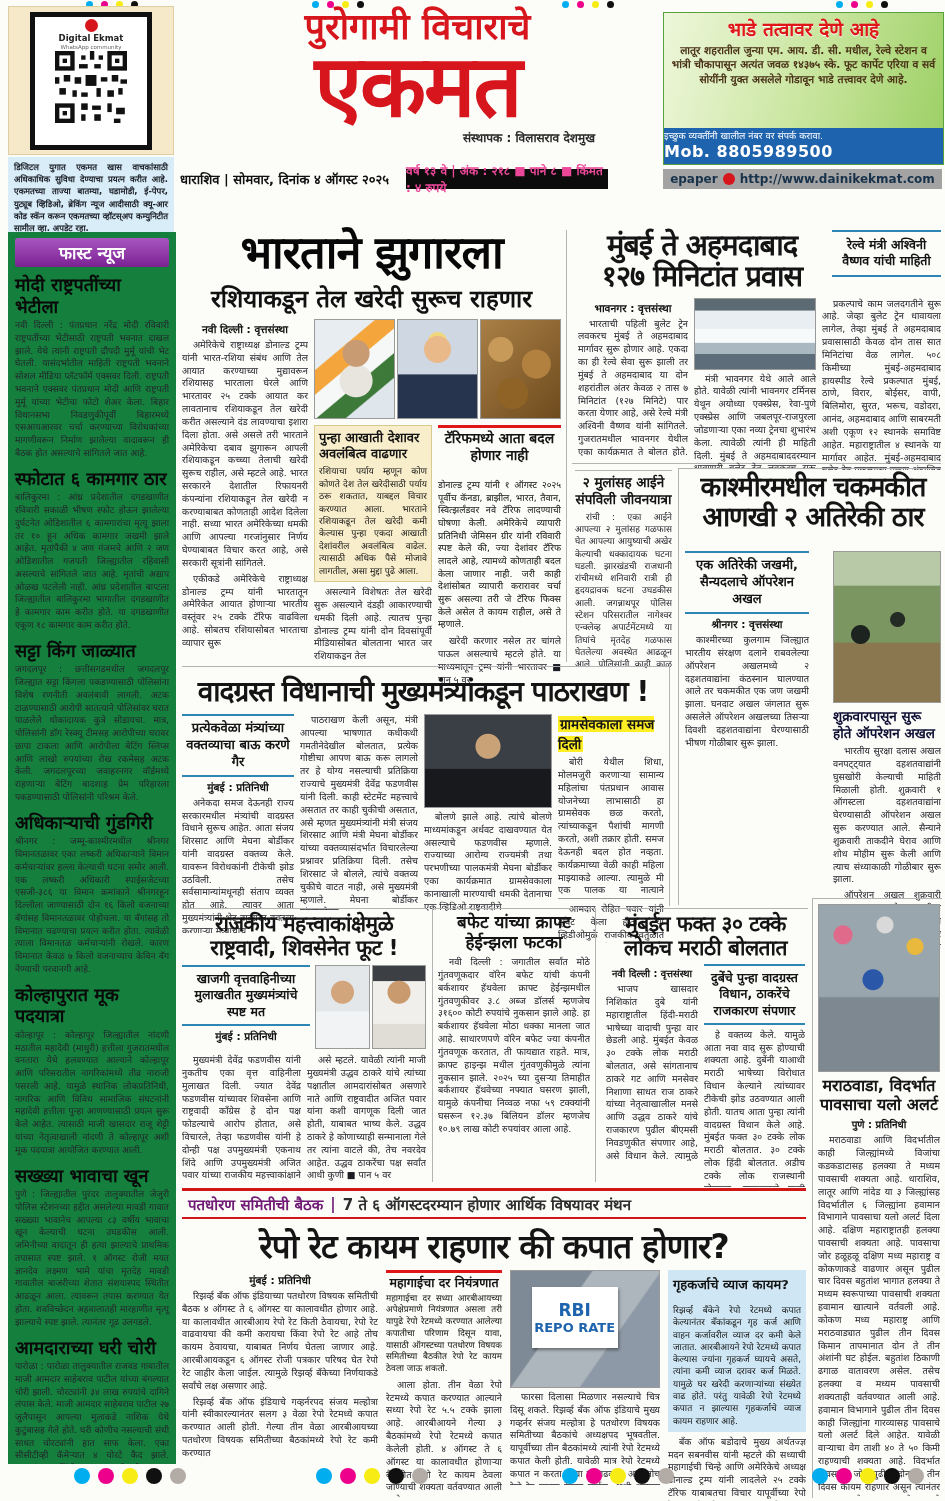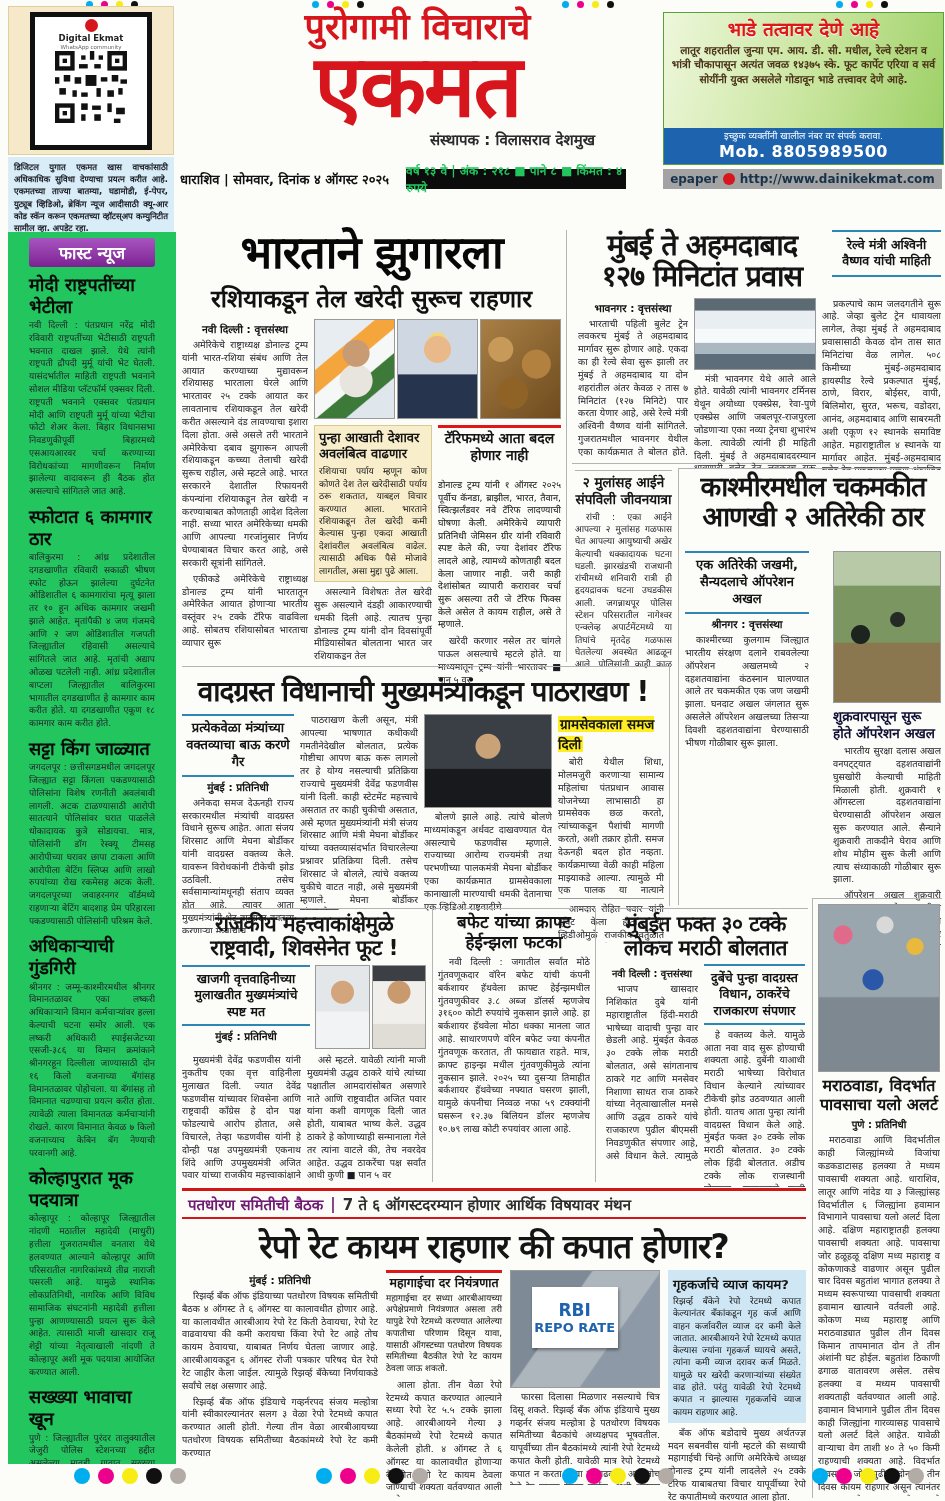--- a/index.html
+++ b/index.html
@@ -22,38 +22,38 @@
   .qrframe{width:112px;height:126px;margin:0 auto;background:#fff;border:5px solid #101010;
            display:flex;flex-direction:column;align-items:center;gap:1px;padding-top:2px;}
   .qlogo{width:13px;height:13px;border-radius:50%;background:#d6161c;}
   .qtitle{font-size:8.5px;font-weight:bold;color:#222;}
   .qsub{font-size:5.5px;color:#666;}
   .qrnote{background:#d9edf8;font-size:8.4px;font-weight:bold;line-height:1.45;
           text-align:justify;padding:4px 6px;color:#20242c;margin-top:2px;}
   .mast{left:180px;top:8px;width:475px;height:156px;text-align:center;}
   .tagline{color:#d6161c;font-size:36px;font-weight:bold;line-height:1.05;}
   .logo{color:#d6161c;font-size:86px;font-weight:bold;line-height:.95;letter-spacing:-2px;}
-  .founder{font-size:15px;font-weight:bold;color:#2a2a2a;text-align:right;padding-right:60px;margin-top:2px;}
+  .founder{font-size:12px;font-weight:bold;color:#2a2a2a;text-align:right;padding-right:60px;margin-top:2px;}
   .ad{left:663px;top:12px;width:279px;height:151px;border:1px solid #58a13c;
       background:linear-gradient(105deg,#eef7db 0%,#c6e49a 55%,#9bcf63 100%);
       display:flex;flex-direction:column;}
   .adtitle{color:#e01718;font-size:19px;font-weight:bold;text-align:center;padding-top:3px;text-shadow:0 1px 0 #fff;}
   .adbody{font-size:10.6px;font-weight:bold;color:#4a3217;text-align:center;line-height:1.35;padding:1px 6px;flex:1;}
-  .adfoot{background:#1e63ae;color:#fff;text-align:center;padding:1px 0 3px;}
+  .adfoot{background:#1e63ae;color:#fff;text-align:left;padding:1px 0 3px;}
   .adnote{font-size:9.3px;}
   .admob{font-size:16px;font-weight:bold;letter-spacing:.5px;}
   .dateline{left:180px;top:168px;width:226px;height:22px;font-weight:bold;font-size:13px;
             display:flex;align-items:center;color:#101010;}
-  .issue{left:406px;top:169px;width:220px;height:20px;background:#0c0c0c;color:#22c55e;font-weight:bold;
+  .issue{left:406px;top:169px;width:202px;height:20px;background:#0c0c0c;color:#ec4899;font-weight:bold;
          font-size:12px;display:flex;align-items:center;justify-content:center;}
   .epbar{left:663px;top:169px;width:279px;height:20px;background:#a3a3a3;display:flex;gap:5px;
          align-items:center;justify-content:center;font-size:12px;font-weight:bold;color:#17324a;}
   .epdot{width:12px;height:12px;border-radius:50%;background:#d6161c;display:inline-block;}
   
-  .sidebar{left:8px;top:232px;width:168px;height:1232px;background:#22c55e;padding:6px 21px;
+  .sidebar{left:8px;top:232px;width:168px;height:1232px;background:#15803d;padding:6px 7px;
            box-sizing:border-box;overflow:hidden;}
   .fnhead{background:linear-gradient(#a855c0,#7c2293);color:#fff;font-weight:bold;font-size:17px;
           text-align:center;border-radius:3px;padding:3px 0;margin-bottom:7px;}
   .fnitem{margin-bottom:8px;}
   .fntitle{font-size:18px;font-weight:bold;line-height:1.2;margin-bottom:2px;color:#090909;}
   .fnbody{font-size:9px;line-height:1.42;text-align:justify;color:#23232b;}
   
   .lead{left:182px;top:230px;width:385px;height:432px;padding-right:5px;box-sizing:border-box;}
   .lh{font-size:45px;font-weight:bold;text-align:center;line-height:1.02;letter-spacing:-1px;color:#070707;}
   .lsub{font-size:24px;font-weight:bold;text-align:center;margin-top:5px;color:#111;}
@@ -103,21 +103,21 @@
   .rstrip{border-top:3px solid #d21515;border-bottom:2px solid #d21515;display:flex;gap:7px;
           align-items:center;padding:3px 6px;}
   .rlabel{color:#701a75;font-weight:bold;font-size:15px;}
   .rsub{color:#2e2e2e;font-weight:bold;font-size:15px;}
   .rph{font-size:33px;font-weight:bold;text-align:center;margin:4px 0 2px;letter-spacing:-1px;}
   .rcols{display:flex;gap:8px;}
   .infl{border-top:3px solid #e01718;padding-top:2px;margin-bottom:4px;}
   .infl .bt{font-size:12.5px;font-weight:bold;text-align:center;line-height:1.25;margin-bottom:2px;}
   .infl .bb{font-size:8.7px;line-height:1.35;text-align:justify;}
   .bluebox{background:#cfe7f5;padding:5px;margin-bottom:4px;}
-  .bluebox .bt{font-size:13px;font-weight:bold;margin-bottom:2px;}
+  .bluebox .bt{font-size:13px;font-weight:bold;margin-bottom:11px;}
   .bluebox .bb{font-size:8.9px;line-height:1.38;text-align:justify;}
   .rbicard{position:absolute;left:14%;top:14%;width:58%;height:52%;background:#fff;box-shadow:1px 2px 3px rgba(0,0,0,.4);
            display:flex;flex-direction:column;align-items:center;justify-content:center;color:#1e63ae;font-weight:bold;}
   .rbi1{font-size:17px;} .rbi2{font-size:13px;}
   
   .dotrow{display:flex;gap:8px;}
   .dot{width:16px;height:16px;border-radius:50%;}
   .mini .dot{width:7px;height:7px;}
   .c-c{background:#00adee;} .c-m{background:#ec008c;} .c-y{background:#f7ec13;}
   .c-k{background:#101010;} .c-g{background:#b3aca6;}

